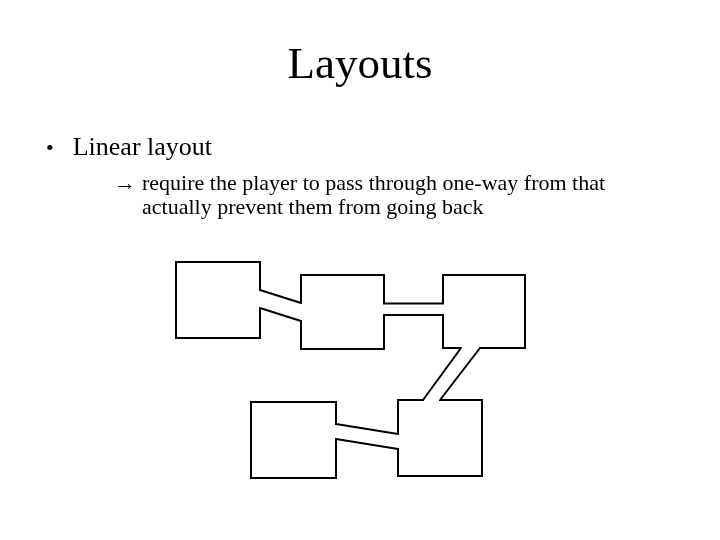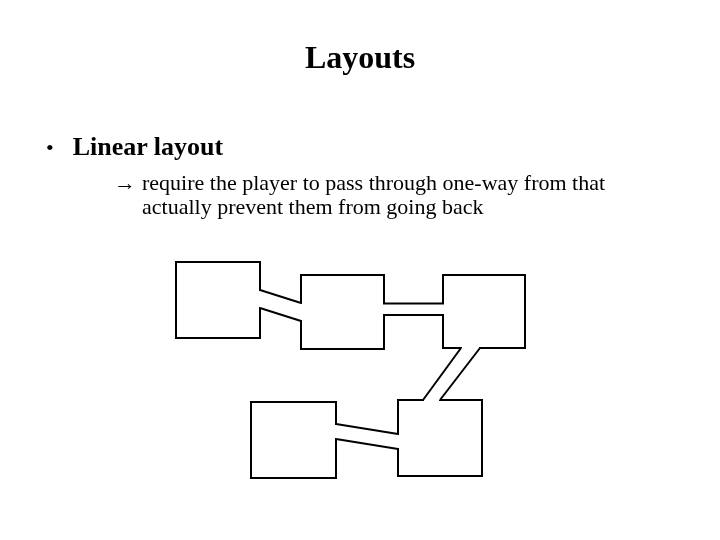--- a/index.html
+++ b/index.html
@@ -18,38 +18,38 @@
     font-family: "Liberation Serif", "DejaVu Serif", serif;
     color: #000000;
   }
   .title {
     position: absolute;
     left: 0;
     top: 41px;
     width: 720px;
     margin: 0;
     text-align: center;
-    font-size: 32px;
-    font-weight: 700;
+    font-size: 45px;
+    font-weight: 400;
     line-height: 1;
   }
   .bullet-line {
     position: absolute;
     left: 46px;
     top: 134px;
     line-height: 1;
     white-space: nowrap;
   }
   .bullet-marker {
     font-size: 22px;
     vertical-align: baseline;
   }
   .bullet-label {
     font-size: 26px;
-    font-weight: 700;
+    font-weight: 400;
     margin-left: 19px;
   }
   .sub-bullet {
     position: absolute;
     left: 142px;
     top: 171px;
     width: 492px;
     font-size: 22px;
     line-height: 1.08;
   }

